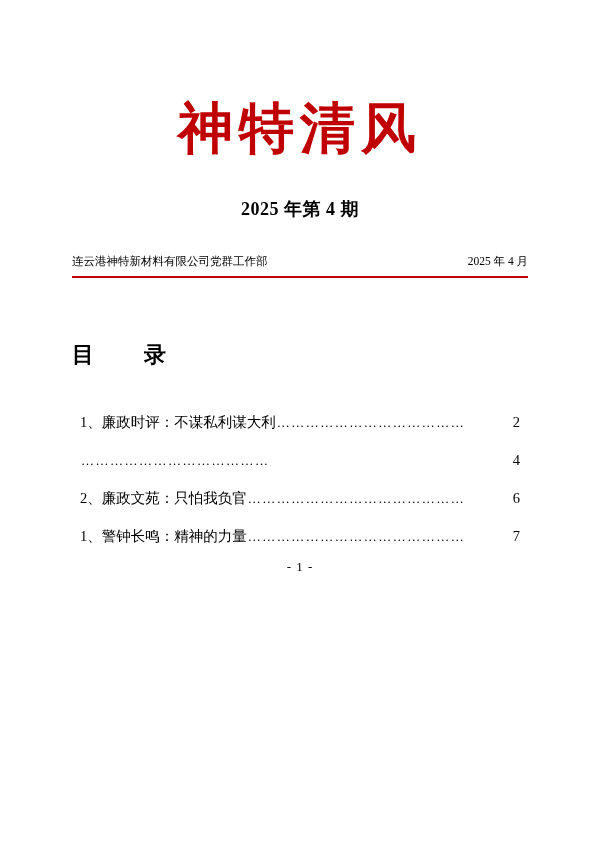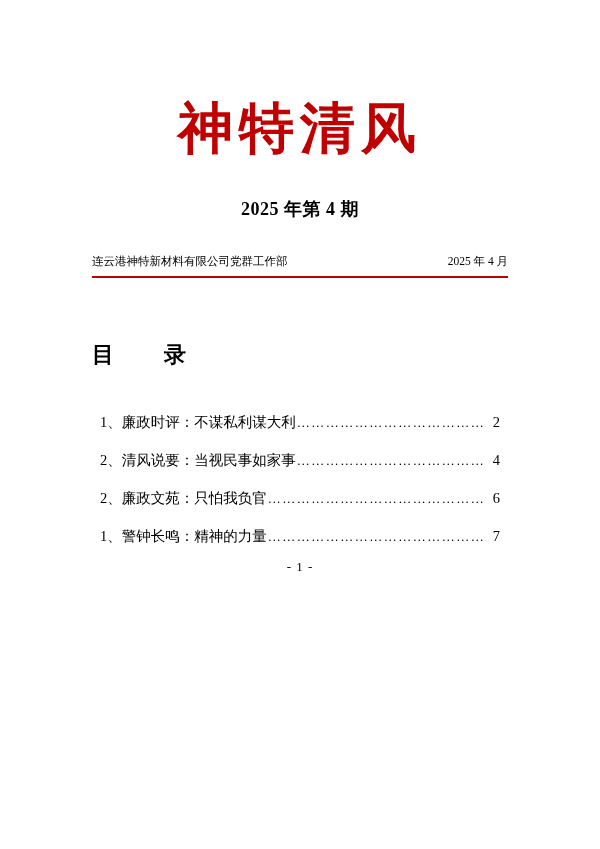--- a/index.html
+++ b/index.html
@@ -13,21 +13,21 @@
     font-family: "Liberation Serif", serif;
     color: #000000;
     position: relative;
     overflow: hidden;
   }
   .page {
     position: relative;
     width: 600px;
     height: 621px;
     box-sizing: border-box;
-    padding: 0 92px;
+    padding: 0 72px;
   }
   .masthead-title {
     text-align: center;
     color: #c00000;
     font-family: "DejaVu Serif", "Liberation Serif", serif;
     font-weight: bold;
     font-size: 55px;
     letter-spacing: 6px;
     margin: 0;
     padding-top: 96px;
@@ -124,21 +124,20 @@
 
   <div class="toc-list">
 
     <div class="toc-item">
       <span class="toc-text">1、廉政时评：不谋私利谋大利</span>
       <span class="toc-dots">…………………………………</span>
       <span class="toc-page">2</span>
     </div>
 
     <div class="toc-item">
-      <span class="toc-text">2、清风说要：当视民事如家事</span>
       <span class="toc-dots">…………………………………</span>
       <span class="toc-page">4</span>
     </div>
 
     <div class="toc-item">
       <span class="toc-text">2、廉政文苑：只怕我负官</span>
       <span class="toc-dots">………………………………………</span>
       <span class="toc-page">6</span>
     </div>
 

